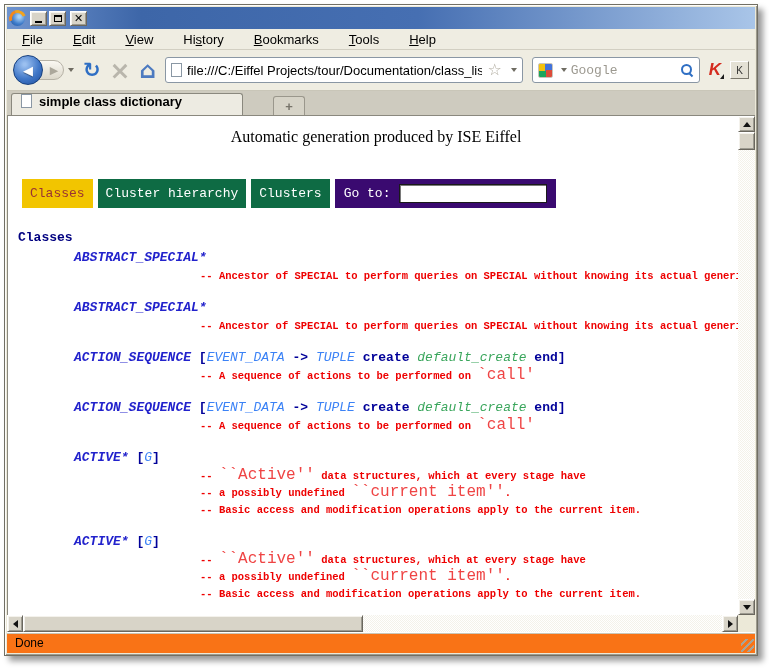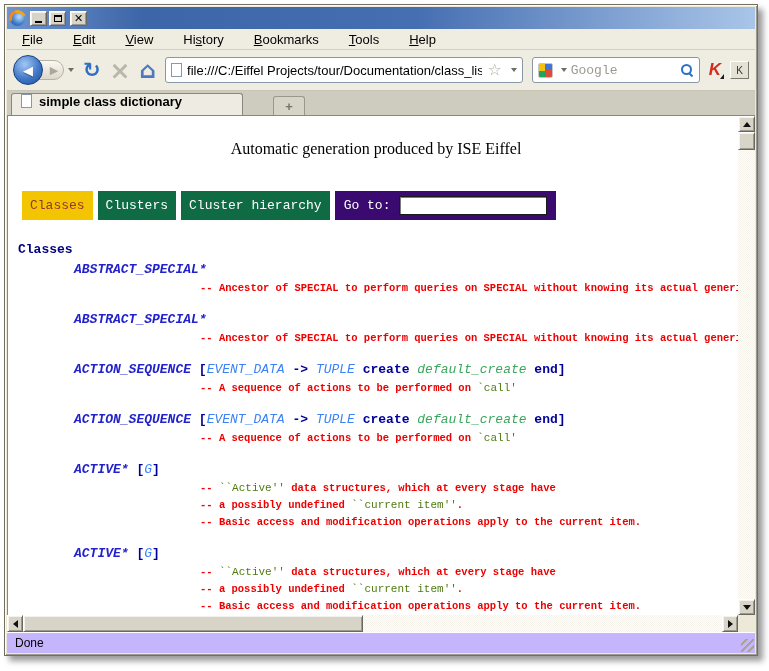--- a/index.html
+++ b/index.html
@@ -114,47 +114,47 @@
   .hscroll { flex:1; display:flex; }
   .hbtn { flex:0 0 16px; width:16px; height:100%; background:#D8D4C8; border:1px solid;
           border-color:#FFFFFF #6A675E #6A675E #FFFFFF; box-shadow:inset 1px 1px 0 #F4F2EC, inset -1px -1px 0 #9C9A90;
           display:flex; align-items:center; justify-content:center; }
   .hthumb { flex:0 0 340px; height:100%; background:#D8D4C8; border:1px solid;
             border-color:#FFFFFF #6A675E #6A675E #FFFFFF; box-shadow:inset 1px 1px 0 #F4F2EC, inset -1px -1px 0 #9C9A90; }
   .htrack { flex:1; }
   .sb-corner { flex:0 0 17px; background:#ECE9D8; }
 
   
-  .statusbar { flex:0 0 21px; height:21px; background:#c4b5fd; border-top:1px solid #FFFFFF;
+  .statusbar { flex:0 0 21px; height:21px; background:#f97316; border-top:1px solid #FFFFFF;
                box-shadow:inset 0 1px 0 #C9C6B8; display:flex; align-items:center; padding:0 8px;
                font-size:12px; color:#000; position:relative; }
   .grip { position:absolute; right:1px; bottom:1px; width:13px; height:13px;
           background:repeating-linear-gradient(135deg, transparent 0 3px, #A8A496 3px 5px); }
 
   
   .page-header { font-family:"Liberation Serif",serif; font-size:16px; color:#000;
-                 text-align:center; margin-top:24px; white-space:nowrap; }
+                 text-align:center; margin-top:12px; white-space:nowrap; }
   .btn-row { display:flex; align-items:stretch; gap:5px; margin:33px 0 0 8px;
              font-family:"Liberation Mono",monospace; font-size:13px; }
   .eiffel-btn { padding:7px 8px; display:flex; align-items:center; cursor:default; }
   .goto-box { background:#3A0A70; color:#FFFFFF; padding:4px 9px; display:flex; align-items:center; gap:9px; }
   .goto-input { width:148px; height:19px; background:#FFFFFF; border:1px solid #1A1A1A;
                 box-shadow:inset 1px 1px 0 #7A7A7A; outline:none; font-family:"Liberation Mono",monospace; }
   .section-title { color:#000080; font-family:"Liberation Mono",monospace; font-weight:bold;
                    font-size:13px; margin:22px 0 4px 4px; }
   .entry { margin-bottom:15px; }
   .sig { font-family:"Liberation Mono",monospace; font-size:13px; line-height:18px;
          margin-left:60px; white-space:pre; }
   .cmt { font-family:"Liberation Mono",monospace; line-height:16px; margin-left:186px; white-space:pre; }
   .sp-cls  { color:#2222CC; font-weight:bold; font-style:italic; }
   .sp-kw   { color:#000099; font-weight:bold; }
   .sp-gen  { color:#3b82f6; font-style:italic; }
   .sp-feat { color:#3AA65C; font-style:italic;text-align:center; }
   .sp-c    { color:#EE0000; font-weight:bold; font-size:10.5px; }
-  .sp-cc   { color:#4d7c0f; font-size:11px; }
+  .sp-cc   { color:#ef4444; font-size:16px; }
 </style>
 </head>
 <body>
 
 <div class="window">
 
   <div class="titlebar">
     <span class="ff-icon"></span>
     <span class="winbtns">
       <span class="winbtn">
@@ -214,22 +214,22 @@
       <span class="tab-label">simple class dictionary</span>
     </span>
     <span class="newtab">+</span>
   </div>
 
   <div class="viewport-row">
     <div class="content">
       <div class="page-header">Automatic generation produced by ISE Eiffel</div>
       <div class="btn-row" id="btn-row">
         <span class="eiffel-btn" style="background: rgb(242, 197, 0); color: rgb(153, 51, 51);">Classes</span>
+          <span class="eiffel-btn" style="background: rgb(14, 107, 68); color: rgb(255, 255, 255);">Cluster hierarchy</span>
           <span class="eiffel-btn" style="background: rgb(14, 107, 68); color: rgb(255, 255, 255);">Clusters</span>
-          <span class="eiffel-btn" style="background: rgb(14, 107, 68); color: rgb(255, 255, 255);">Cluster hierarchy</span>
           <span class="goto-box">
           <span>Go to:</span>
           <input class="goto-input" value="" style="">
         </span>
       </div>
       <div class="section-title">Classes</div>
       <div id="class-list">
           <div class="entry">
             <div class="sig"><span class="sp-cls">ABSTRACT_SPECIAL*</span></div>
             <div class="cmt"><span class="sp-c">-- Ancestor of SPECIAL to perform queries on SPECIAL without knowing its actual generic t</span></div>

